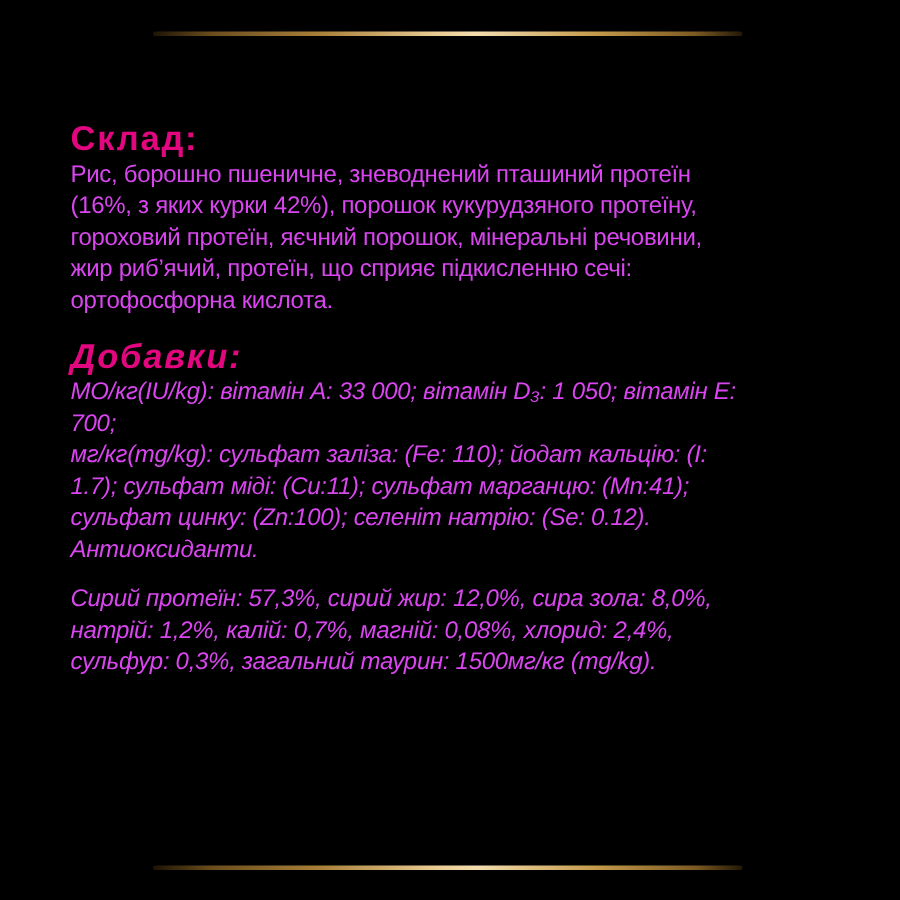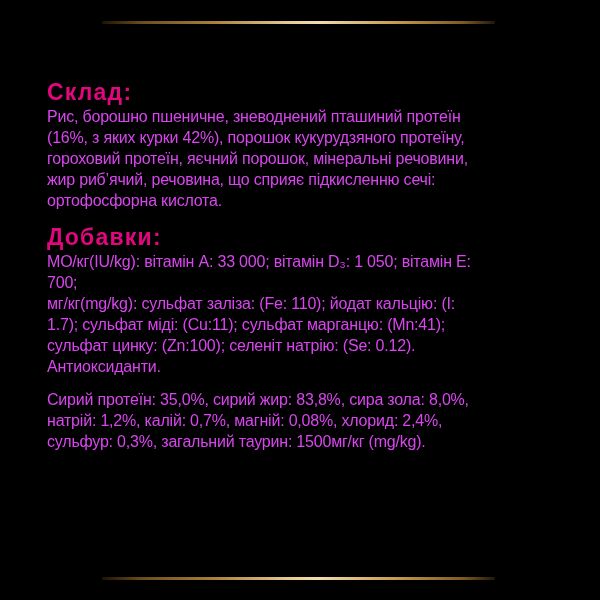--- a/index.html
+++ b/index.html
@@ -26,21 +26,21 @@
       #f2dcae 55%, #c59a4b 75%, #7c5a22 92%, #221806 100%);
   }
   .gold-divider.top { top: 21px; }
   .gold-divider.bottom { top: 577px; }
   .content {
     position: absolute;
     left: 47px;
     top: 78px;
     width: 512px;
   }
-  .section + .section { margin-top: 12px; }
+  .section + .section { margin-top: 12px; font-style: italic; }
   .section-heading {
     color: #e2067f;
     font-size: 23px;
     font-weight: bold;
     line-height: 28px;
     letter-spacing: 1.2px;
   }
   .body-line {
     color: #d946ef;
     font-size: 16px;
@@ -56,36 +56,36 @@
 
   <div class="gold-divider top"></div>
 
   <div class="content">
 
     <div class="section">
       <div class="section-heading">Склад:</div>
       <div class="body-line">Рис, борошно пшеничне, зневоднений пташиний протеїн</div>
       <div class="body-line">(16%, з яких курки 42%), порошок кукурудзяного протеїну,</div>
       <div class="body-line">гороховий протеїн, яєчний порошок, мінеральні речовини,</div>
-      <div class="body-line">жир риб’ячий, речовина, що сприяє підкисленню сечі:</div>
+      <div class="body-line">жир риб’ячий, протеїн, що сприяє підкисленню сечі:</div>
       <div class="body-line">ортофосфорна кислота.</div>
     </div>
 
     <div class="section">
       <div class="section-heading">Добавки:</div>
       <div class="body-line">МО/кг(IU/kg): вітамін A: 33 000; вітамін D₃: 1 050; вітамін E:</div>
       <div class="body-line">700;</div>
       <div class="body-line">мг/кг(mg/kg): сульфат заліза: (Fe: 110); йодат кальцію: (I:</div>
       <div class="body-line">1.7); сульфат міді: (Cu:11); сульфат марганцю: (Mn:41);</div>
       <div class="body-line">сульфат цинку: (Zn:100); селеніт натрію: (Se: 0.12).</div>
       <div class="body-line">Антиоксиданти.</div>
     </div>
 
     <div class="section">
-      <div class="body-line">Сирий протеїн: 35,0%, сирий жир: 83,8%, сира зола: 8,0%,</div>
+      <div class="body-line">Сирий протеїн: 57,3%, сирий жир: 12,0%, сира зола: 8,0%,</div>
       <div class="body-line">натрій: 1,2%, калій: 0,7%, магній: 0,08%, хлорид: 2,4%,</div>
       <div class="body-line">сульфур: 0,3%, загальний таурин: 1500мг/кг (mg/kg).</div>
     </div>
 
   </div>
 
   <div class="gold-divider bottom"></div>
 
 </div>
 

